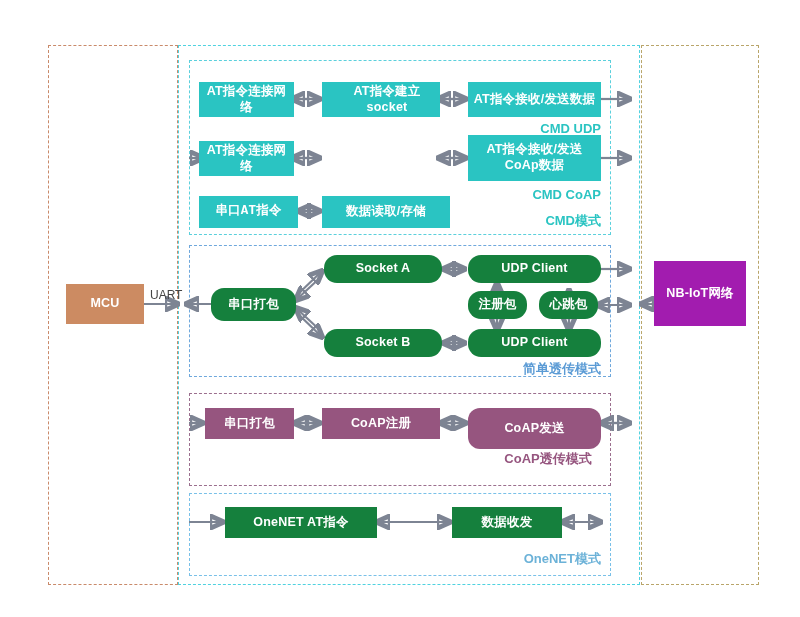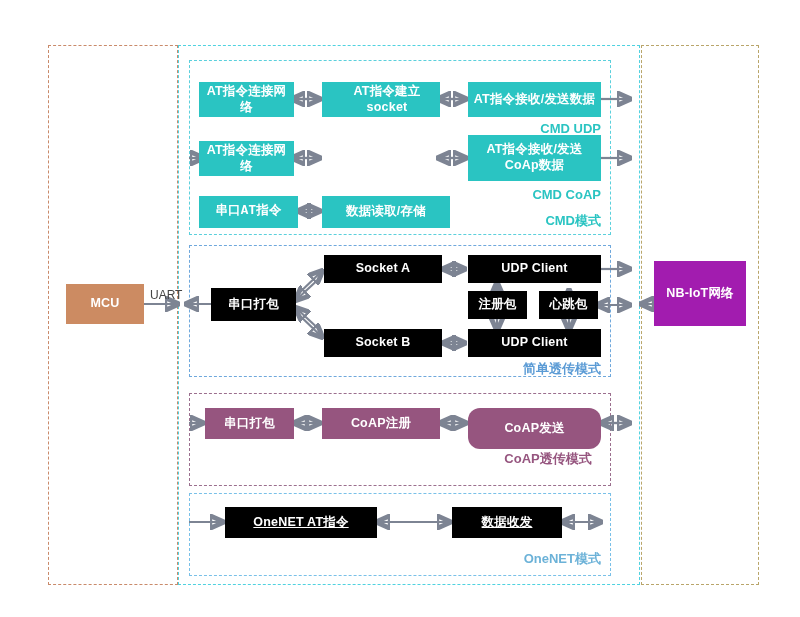--- a/index.html
+++ b/index.html
@@ -51,23 +51,23 @@
     justify-content: center;
     text-align: center;
     color: #ffffff;
     font-size: 12.5px;
     font-weight: bold;
     line-height: 1.25;
     letter-spacing: 0.2px;
     padding: 2px 4px;
   }
   .nbox.teal   { background: #2ac4c2; }
-  .nbox.blue   { background: #000000; }
+  .nbox.blue   { background: #15803d; border-radius: 13px; }
   .nbox.purple { background: #96557f; }
-  .nbox.lblue  { background: #000000; text-decoration: underline; }
+  .nbox.lblue  { background: #15803d; }
   .nbox.mcu    { background: #cc8b62; }
   .nbox.net    { background: #a21caf; }
 
   
   .mode-label {
     position: absolute;
     font-size: 13px;
     font-weight: bold;
     white-space: nowrap;
     text-align: right;

